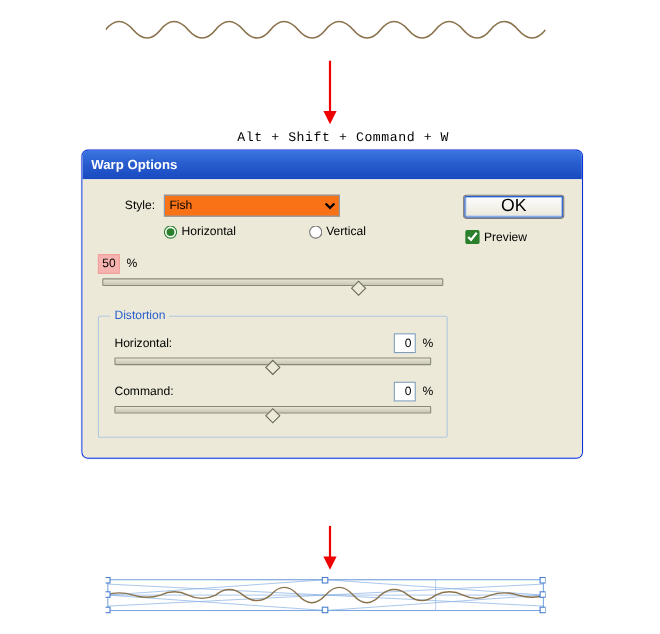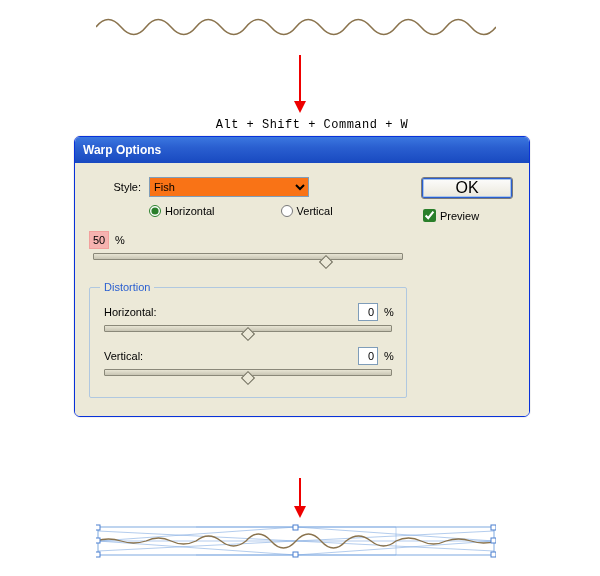--- a/index.html
+++ b/index.html
@@ -237,21 +237,21 @@
             <input class="val-field" value="0" style="">
             <span class="pct">%</span>
           </div>
           <div class="track-wrap">
             <div class="track"></div>
             <div class="thumb" style="left:50%;"></div>
           </div>
         </div>
         <div class="slider-box">
           <div class="slider-head">
-            <span class="lbl2">Vertical:</span>
+            <span class="lbl2">Command:</span>
             <input class="val-field" value="0" style="">
             <span class="pct">%</span>
           </div>
           <div class="track-wrap">
             <div class="track"></div>
             <div class="thumb" style="left:50%;"></div>
           </div>
         </div>
       </fieldset>
     </div>

